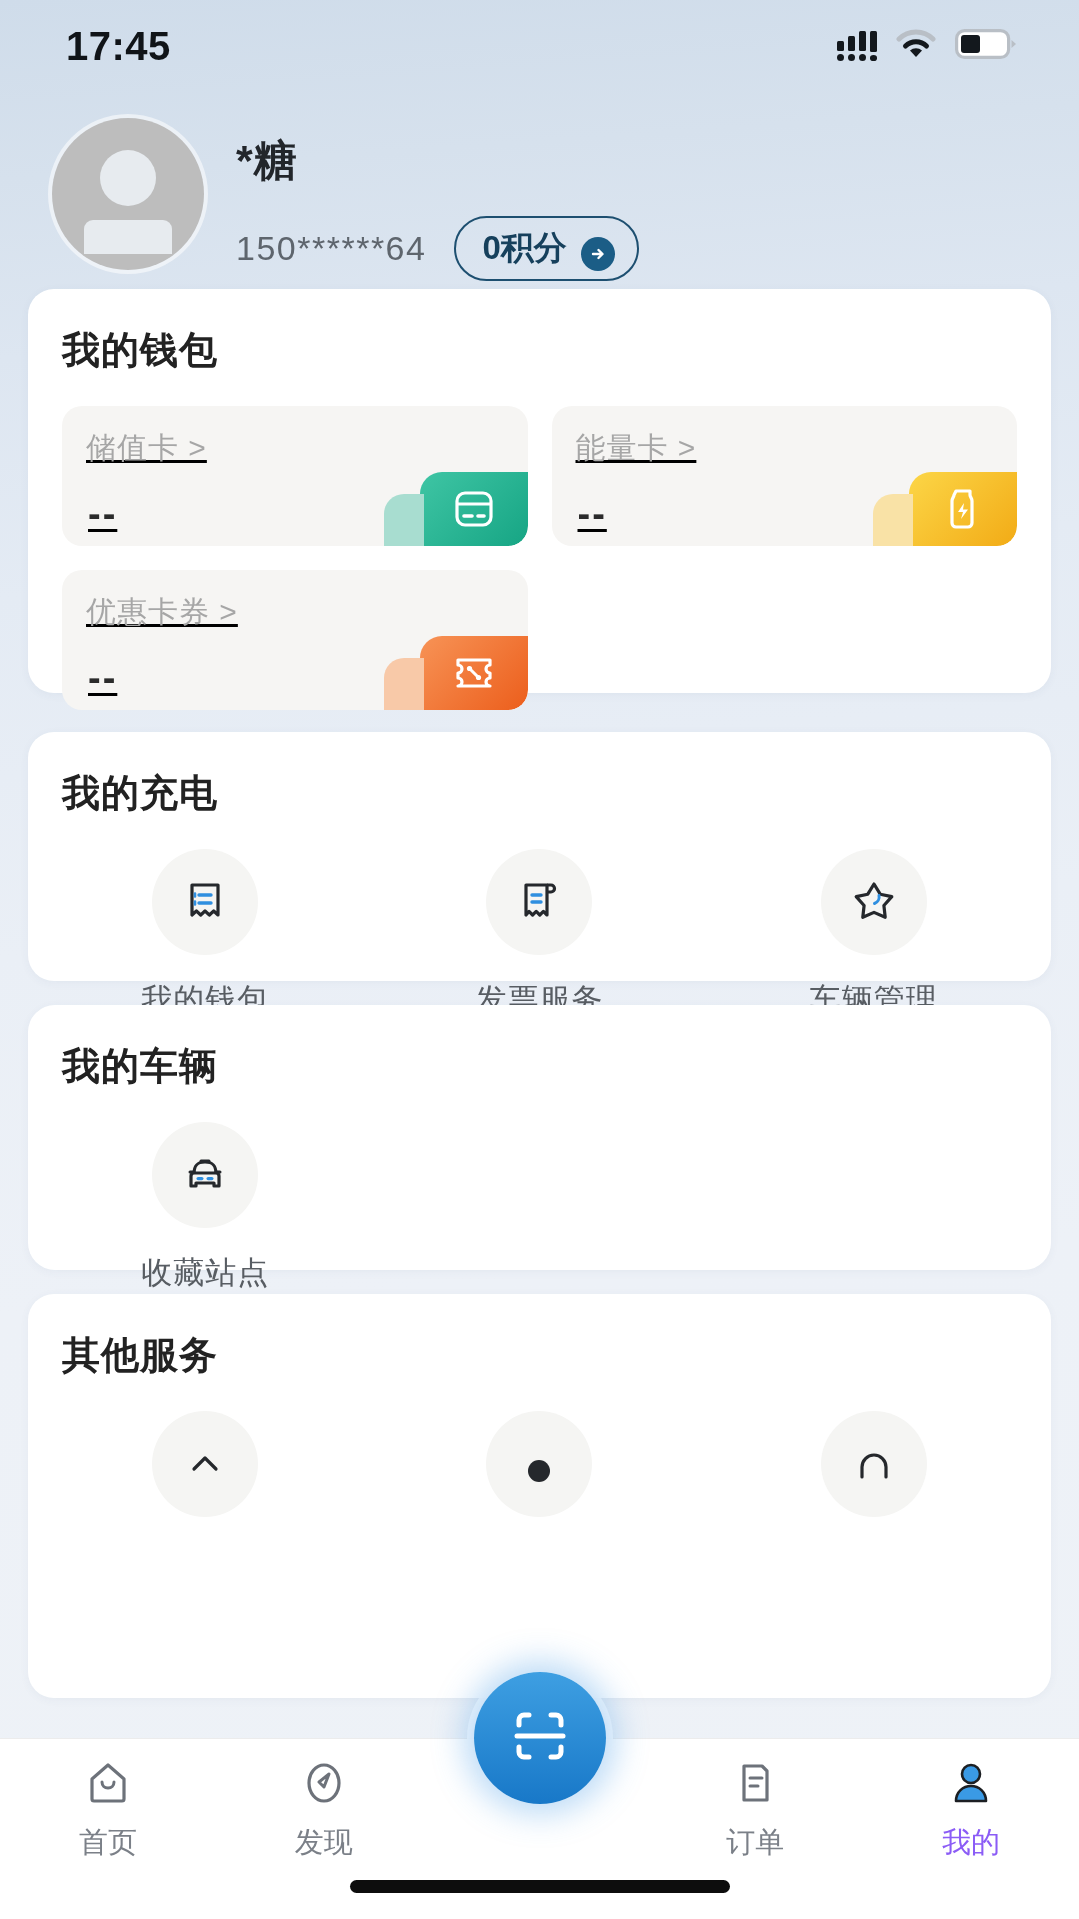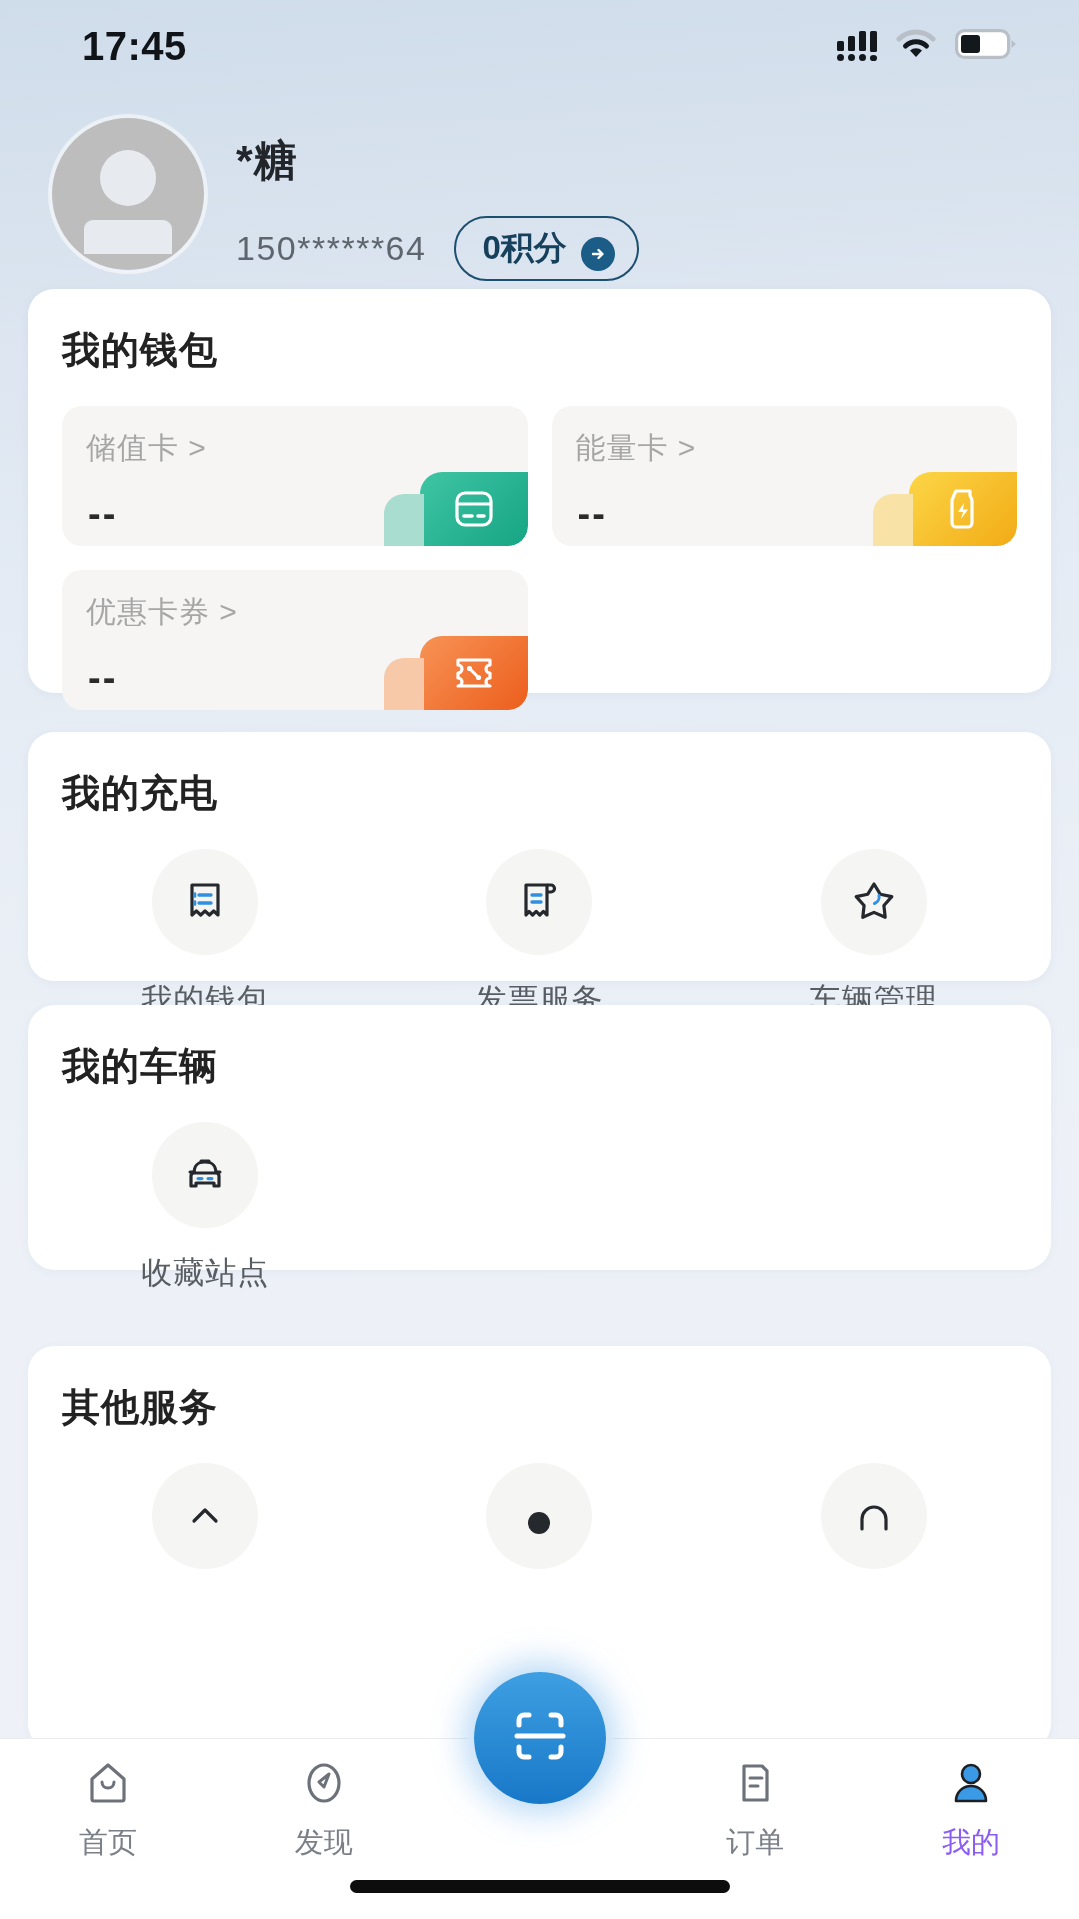--- a/index.html
+++ b/index.html
@@ -13,21 +13,21 @@
 
   
   .page {
     position:absolute; inset:0;
     background:linear-gradient(176deg,#cfdcea 0%,#d6e1ed 9%,#dde6f1 18%,#e4ebf4 30%,#eaeff6 48%,#edf1f7 66%,#eef2f7 100%);
     overflow:hidden;
   }
 
   
   .statusbar {
-    position:absolute; top:0; left:16px; right:0; height:92px;
+    position:absolute; top:0; left:0; right:0; height:92px;
     display:flex; align-items:center; justify-content:space-between;
     padding:0 62px 0 66px;
   }
   .clock { font-size:40px; font-weight:700; color:#101418; letter-spacing:.5px; }
   .sysicons { display:flex; align-items:center; gap:19px; }
   .bars { display:flex; align-items:flex-end; gap:4px; height:30px; }
   .bargrp { display:flex; flex-direction:column; align-items:center; gap:3px; justify-content:flex-end; height:30px;}
   .bar { width:7px; background:#13181d; border-radius:1.5px; }
   .dot { width:7px; height:7px; border-radius:50%; background:#13181d; }
 
@@ -78,21 +78,21 @@
   }
 
   
   #wallet { top:289px; height:404px; }
   .wgrid {
     display:grid; grid-template-columns:1fr 1fr; gap:24px;
     padding:30px 34px 0 34px;
   }
   .wcard {
     position:relative; height:140px; border-radius:20px;
-    background:#f6f5f3; overflow:hidden;
+    background:#f6f5f3; overflow:hidden;text-decoration:underline;
   }
   .wlabel { font-size:30px; color:#a6a6a6; padding:22px 0 0 24px; letter-spacing:1px;}
   .wval { font-size:38px; font-weight:700; color:#2b2b2b; padding:24px 0 0 26px; letter-spacing:2px;}
   .wbadge {
     position:absolute; right:0; bottom:0; width:108px; height:74px;
     border-radius:22px 0 20px 0;
     display:flex; align-items:center; justify-content:center;
   }
   .wbadge::before{
     content:""; position:absolute; left:-36px; bottom:0;
@@ -102,21 +102,21 @@
   .b-green { background:linear-gradient(135deg,#3fc5a4 0%,#16a584 100%); }
   .b-green::before { background:#a8ddd0; }
   .b-gold { background:linear-gradient(135deg,#fcd647 0%,#f2ab16 100%); }
   .b-gold::before { background:#f9e2a6; }
   .b-orange { background:linear-gradient(135deg,#f79356 0%,#ec5e1c 100%); }
   .b-orange::before { background:#f8c9a8; }
 
   
   #charging { top:732px; height:249px; }
   #vehicle  { top:1005px; height:265px;border-radius:27px; }
-  #other    { top:1346px; height:404px; }
+  #other    { top:1294px; height:404px; }
 
   .igrid { display:grid; grid-template-columns:repeat(3,1fr); padding:30px 10px 0 10px; }
   .igrid.one { grid-template-columns:repeat(3,1fr); }
   .icell { display:flex; flex-direction:column; align-items:center; }
   .ibubble {
     width:106px; height:106px; border-radius:50%; background:#f5f5f3;
     display:flex; align-items:center; justify-content:center;
   }
   .ilabel { margin-top:24px; font-size:31px; color:#585d63; letter-spacing:1px; }
 

